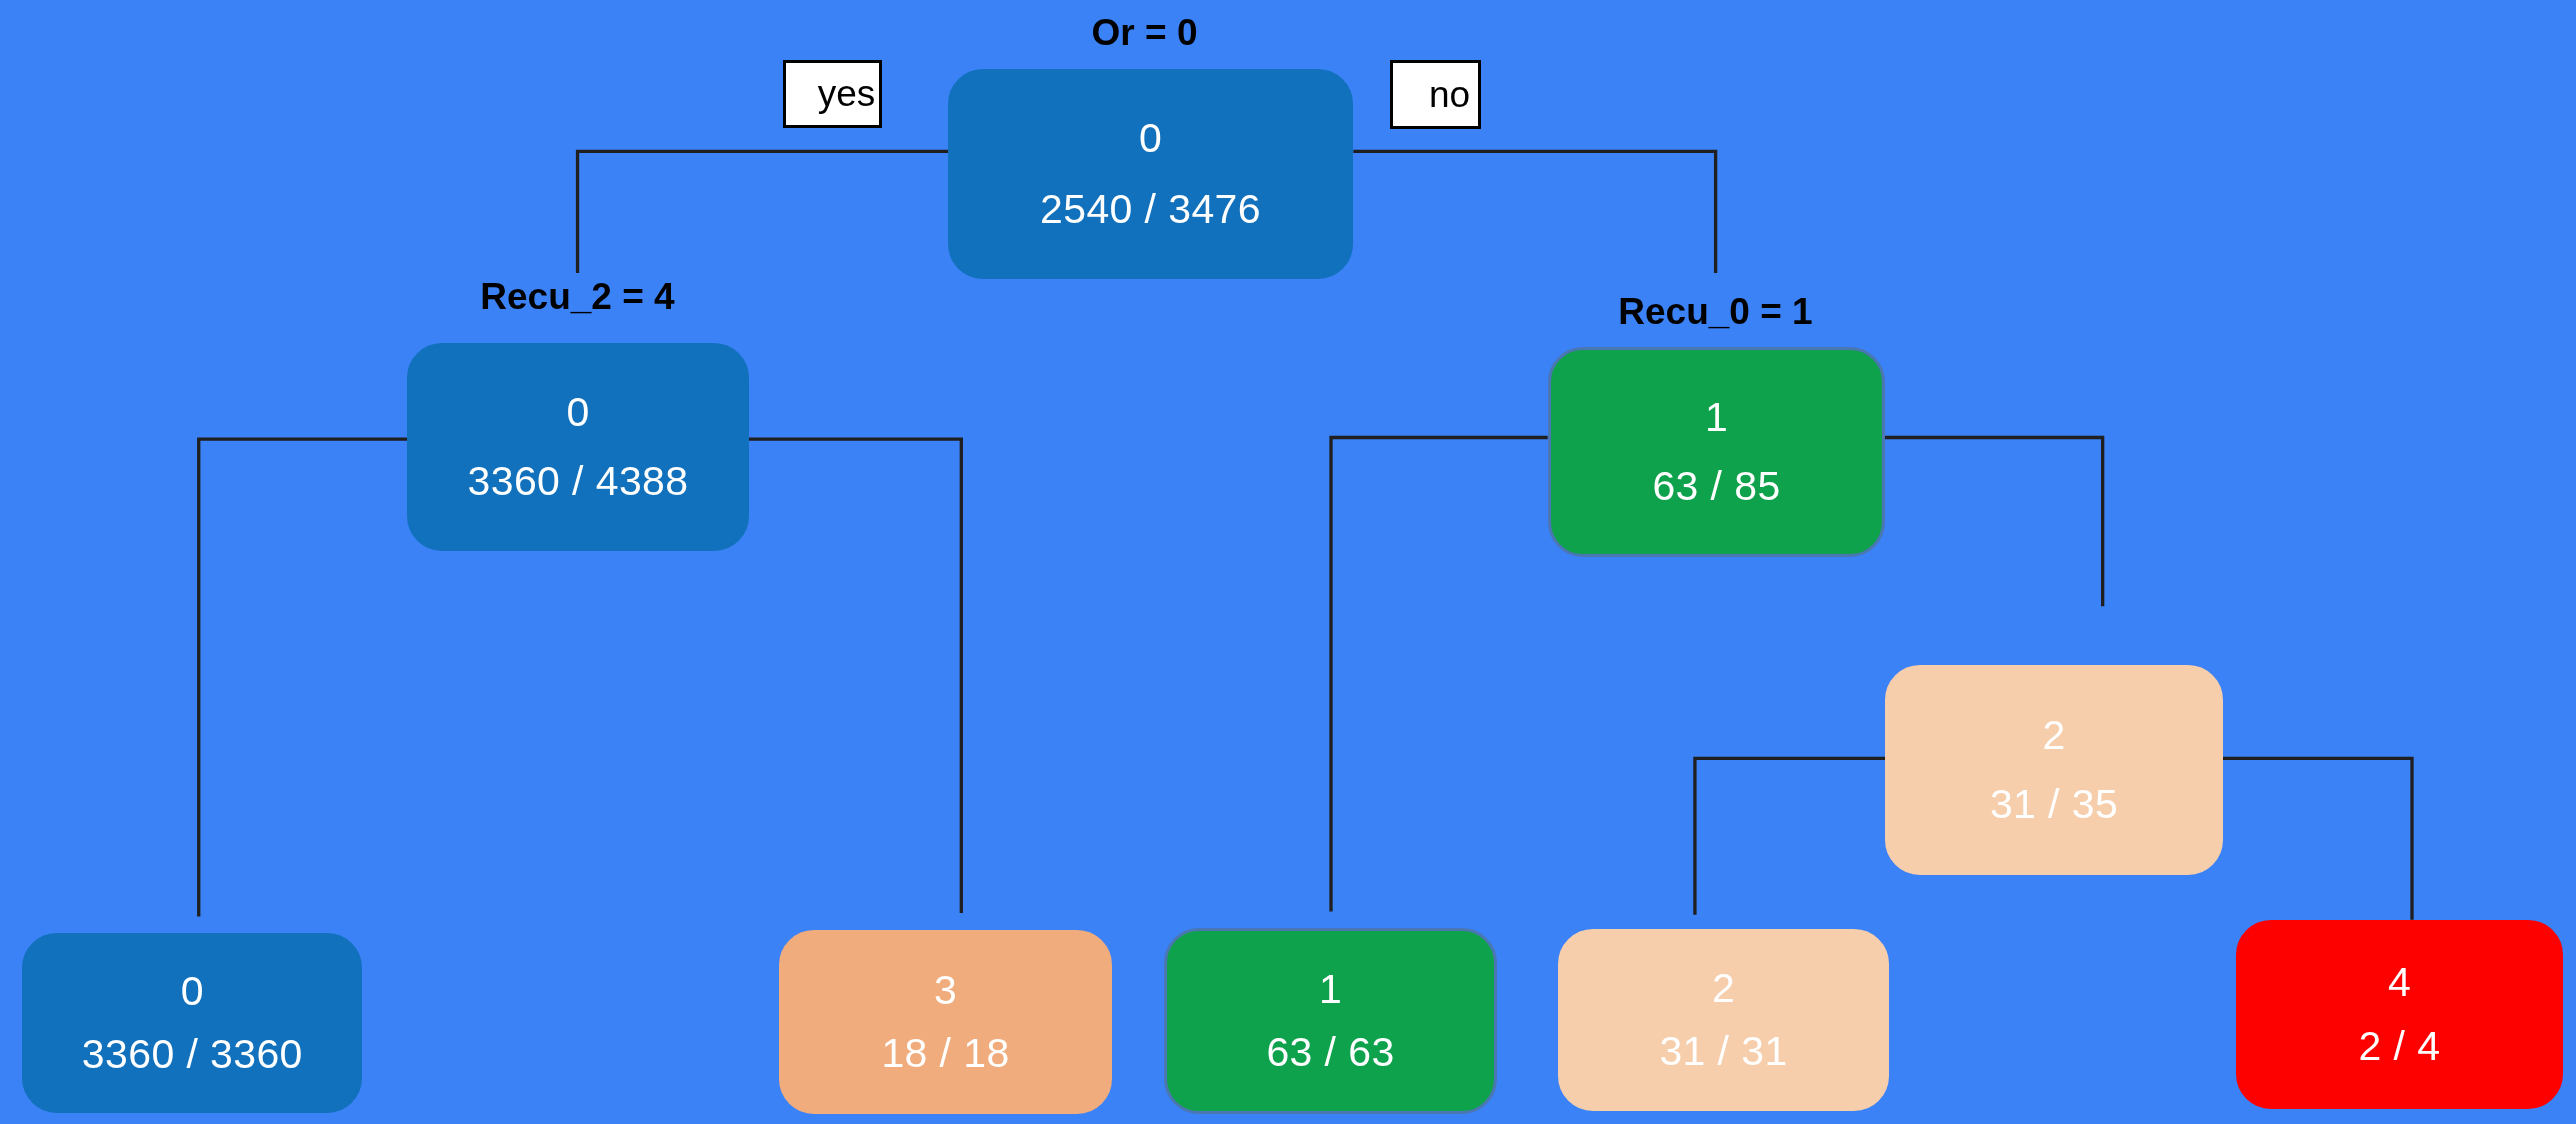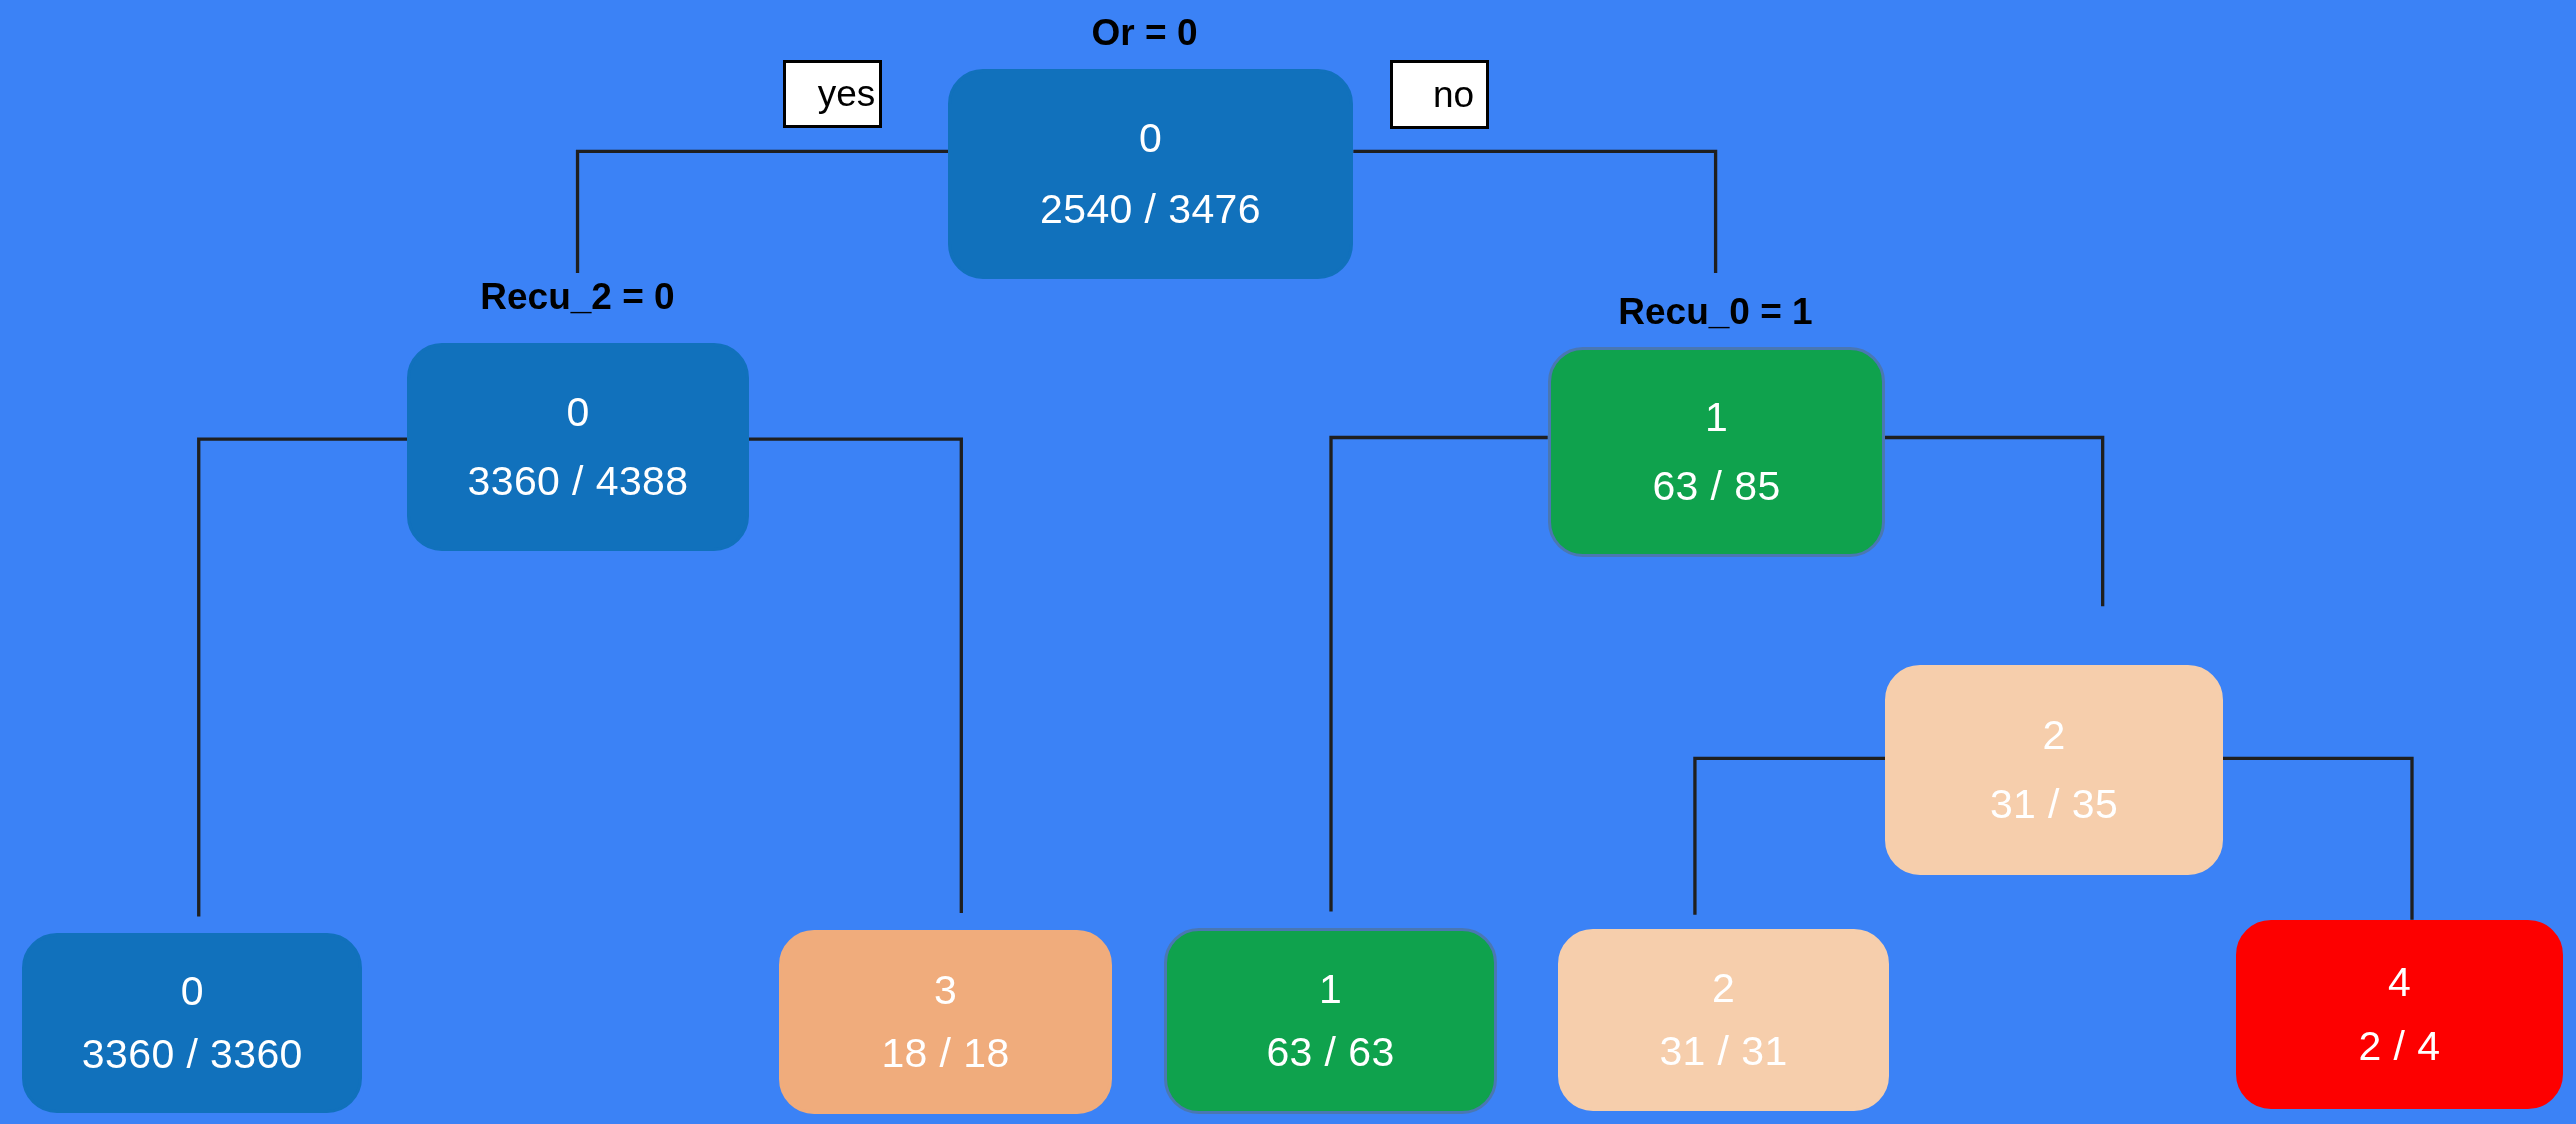--- a/index.html
+++ b/index.html
@@ -74,27 +74,27 @@
     <polyline points="1636,183 2074,183 2074,330"></polyline>
     <polyline points="492,531 240,531 240,1108"></polyline>
     <polyline points="905,531 1162,531 1162,1104"></polyline>
     <polyline points="1871,529 1609,529 1609,1102"></polyline>
     <polyline points="2278,529 2542,529 2542,733"></polyline>
     <polyline points="2279,917 2049,917 2049,1106"></polyline>
     <polyline points="2687,917 2916,917 2916,1112"></polyline>
   </svg>
 
   <div class="split-label" style="left:888px; top:11.6px;">Or = 0</div>
-  <div class="split-label" style="left:321px;  top:276px;">Recu_2 = 0</div>
+  <div class="split-label" style="left:321px;  top:276px;">Recu_2 = 4</div>
   <div class="split-label" style="left:1459px; top:276px;margin-top:15px;">Recu_0 = 1</div>
 
   <div class="edge-box" style="left:783px; top:60px; width:99px; height:68px;">
     <span>yes</span>
   </div>
-  <div class="edge-box" style="left:1390px; top:60px; width:99px; height:69px;">
+  <div class="edge-box" style="left:1390px; top:60px; width:91px; height:69px;">
     <span>no</span>
   </div>
 
   <div class="node" style="left: 948px; top: 69px; width: 405px; height: 210px; gap: 28px; background-color: rgb(17, 113, 188); border-color: rgb(17, 113, 188); color: rgb(255, 255, 255);">
     <div class="node-line">0</div>
     <div class="node-line">2540 / 3476</div>
   </div>
 
   <div class="node" style="left: 407px; top: 343px; width: 342px; height: 208px; gap: 26.5px; background-color: rgb(17, 113, 188); border-color: rgb(17, 113, 188); color: rgb(255, 255, 255);">
     <div class="node-line">0</div>

